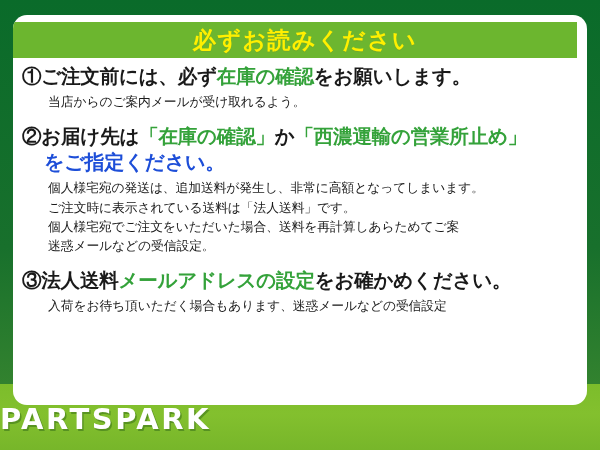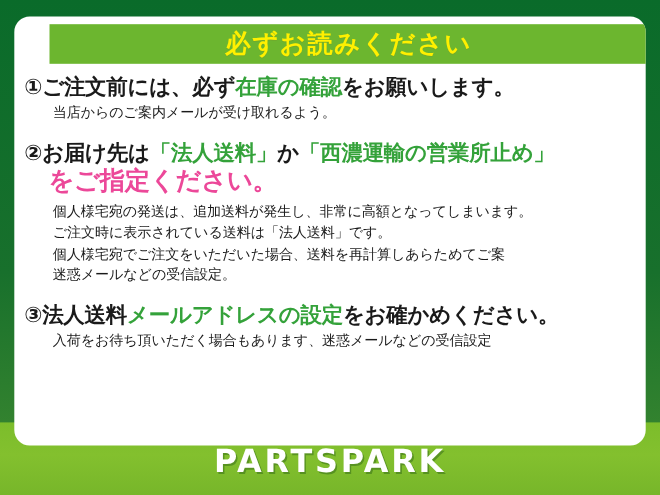--- a/index.html
+++ b/index.html
@@ -27,21 +27,20 @@
   
   .footer-band {
     position: absolute;
     left: 0;
     right: 0;
     bottom: 0;
     height: 66px;
     background: linear-gradient(to bottom, #7cbd2b 0%, #83c02e 45%, #77b62a 100%);
     display: flex;
     align-items: center;
-    justify-content: center;
   }
   .brand-wordmark {
     color: #ffffff;
     font-size: 29px;
     font-weight: bold;
     letter-spacing: 2.5px;
     text-shadow: 1.5px 1.5px 0 rgba(40, 95, 20, 0.45);
     line-height: 1;
     padding-top: 4px;
   }
@@ -55,64 +54,66 @@
     height: 390px;
     box-sizing: border-box;
     background: #ffffff;
     border-radius: 14px;
     overflow: hidden;
   }
 
   
   .title-banner {
     position: absolute;
-    left: 32px;
+    left: 0;
     top: 7px;
     width: 544px;
     height: 36px;
     background: #6cb62f;
     display: flex;
     align-items: center;
     justify-content: center;
+    padding-left: 20px;
   }
   .title-text {
     color: #fff000;
     font-size: 23px;
     font-weight: bold;
     letter-spacing: 1.5px;
     line-height: 1;
     text-shadow: 0 1px 0 rgba(120, 150, 40, 0.35);
   }
 
   
   .items {
     position: absolute;
     left: 0;
     top: 50px;
     right: 0;
     padding: 0 6px 0 9px;
+    font-family: Liberation Mono, monospace;
   }
   .item {
     margin-bottom: 2px;
   }
   .item-heading {
     font-size: 19.5px;
     font-weight: bold;
     color: #1a1a1a;
     line-height: 1.3;
     letter-spacing: -0.2px;
     white-space: nowrap;
   }
   .item-heading .hl {
     color: #34a23a;
   }
   .heading-cont {
-    font-size: 23px;
+    font-size: 20px;
     font-weight: bold;
-    color: #ec4899;
+    color: #1d4ed8;
     line-height: 1.3;
     letter-spacing: -0.2px;
     padding-left: 22px;
     white-space: nowrap;
   }
   .item-body {
     font-size: 12.8px;
     color: #1a1a1a;
     line-height: 1.52;
     padding-left: 26px;
@@ -145,21 +146,21 @@
         <div class="item-heading">
           <span>①</span><span>ご注文前には、必ず</span><span class="hl">在庫の確認</span><span>をお願いします。</span>
         </div>
         <div class="item-body">
           <div>当店からのご案内メールが受け取れるよう。</div>
         </div>
       </div>
 
       <div class="item item-2">
         <div class="item-heading">
-          <span>②</span><span>お届け先は</span><span class="hl">「法人送料」</span><span>か</span><span class="hl">「西濃運輸の営業所止め」</span>
+          <span>②</span><span>お届け先は</span><span class="hl">「在庫の確認」</span><span>か</span><span class="hl">「西濃運輸の営業所止め」</span>
         </div>
         <div class="heading-cont">をご指定ください。</div>
         <div class="item-body">
           <div>個人様宅宛の発送は、追加送料が発生し、非常に高額となってしまいます。</div>
           <div>ご注文時に表示されている送料は「法人送料」です。</div>
           <div>個人様宅宛でご注文をいただいた場合、送料を再計算しあらためてご案</div>
           <div>迷惑メールなどの受信設定。</div>
         </div>
       </div>
 

